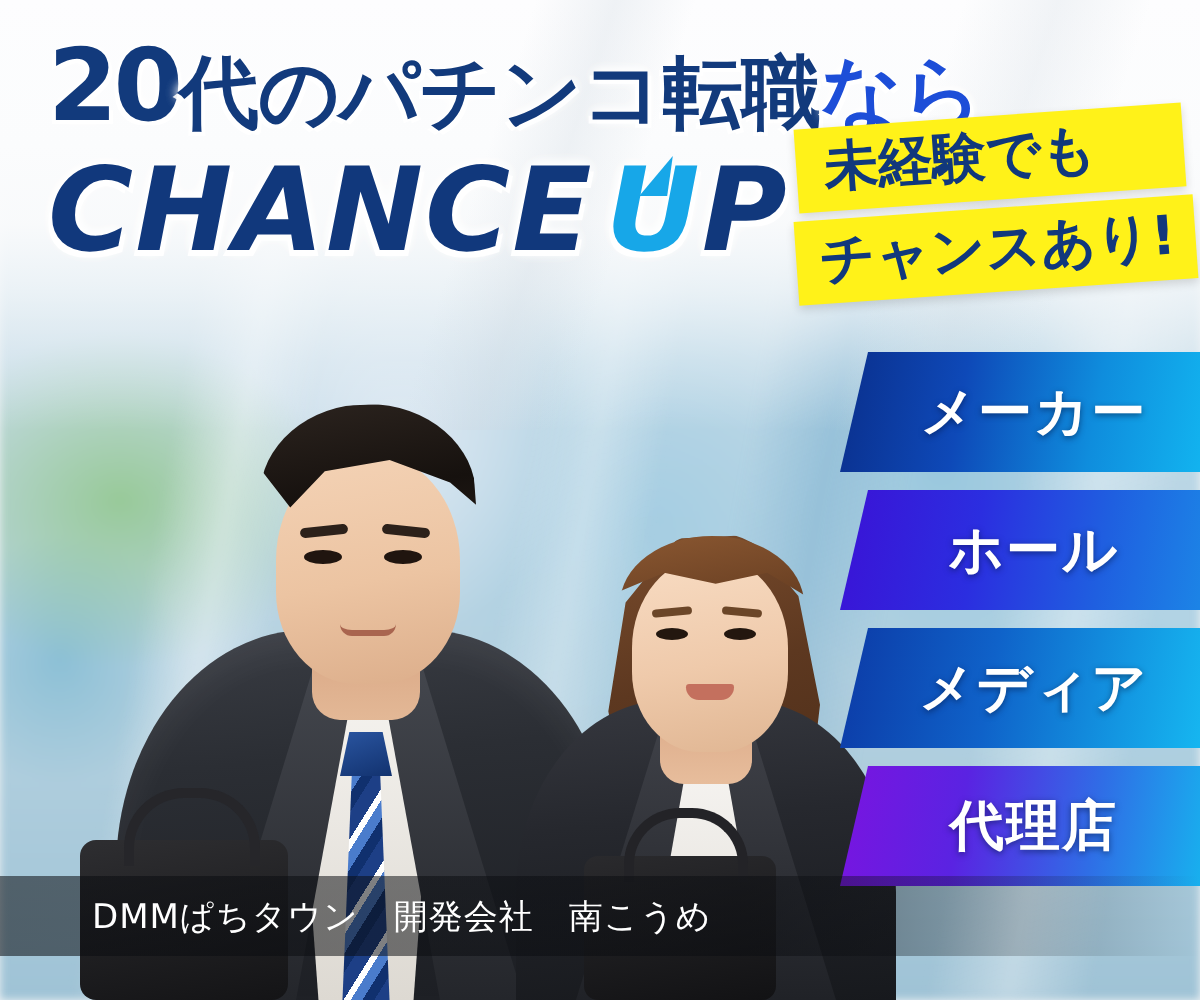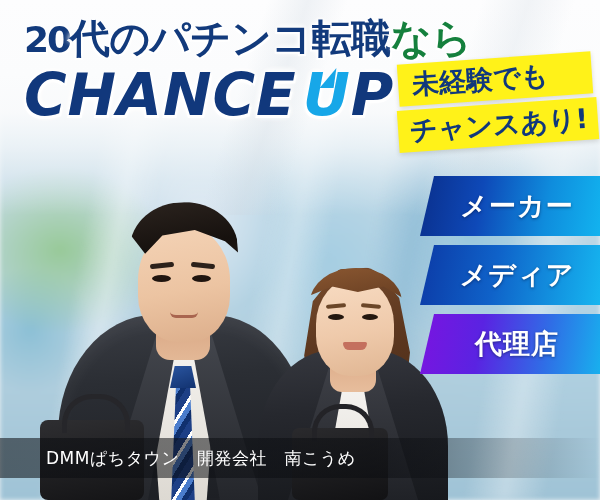--- a/index.html
+++ b/index.html
@@ -208,26 +208,26 @@
     font-size: 40px;
     line-height: 1;
     color: #123a7c;
     letter-spacing: -0.5px;
     white-space: nowrap;
     text-shadow:
       0 0 7px #fff, 0 0 7px #fff, 0 0 5px #fff,
       2px 2px 0 rgba(255,255,255,.9), -2px 2px 0 rgba(255,255,255,.9);
   }
   .line1 .num {
-    font-size: 36px;
+    font-size: 50px;
     font-weight: 700;
     letter-spacing: -2px;
     margin-top: 44px;
   }
-  .line1 .lt { color: #15803d; }
+  .line1 .lt { color: #1d4ed8; }
 
   .line2 {
     margin-top: 8px;
     font-family: "DejaVu Sans", "Liberation Sans", sans-serif;
     font-style: italic;
     font-weight: 700;
     font-size: 58px;
     line-height: 1;
     color: #11387c;
     letter-spacing: 1px;
@@ -366,19 +366,20 @@
     </div>
   </div>
 
   <div class="badge">
     <div class="badge-bar badge-bar-1">未経験でも</div>
     <div class="badge-bar badge-bar-2">チャンスあり!</div>
   </div>
 
   <div class="cats">
     <div class="cat cat-0">メーカー</div>
+    <div class="cat cat-1">ホール</div>
     <div class="cat cat-2">メディア</div>
     <div class="cat cat-3">代理店</div>
   </div>
 
   <div class="credit">DMMぱちタウン　開発会社　南こうめ</div>
 
 </div>
 
 </body></html>

